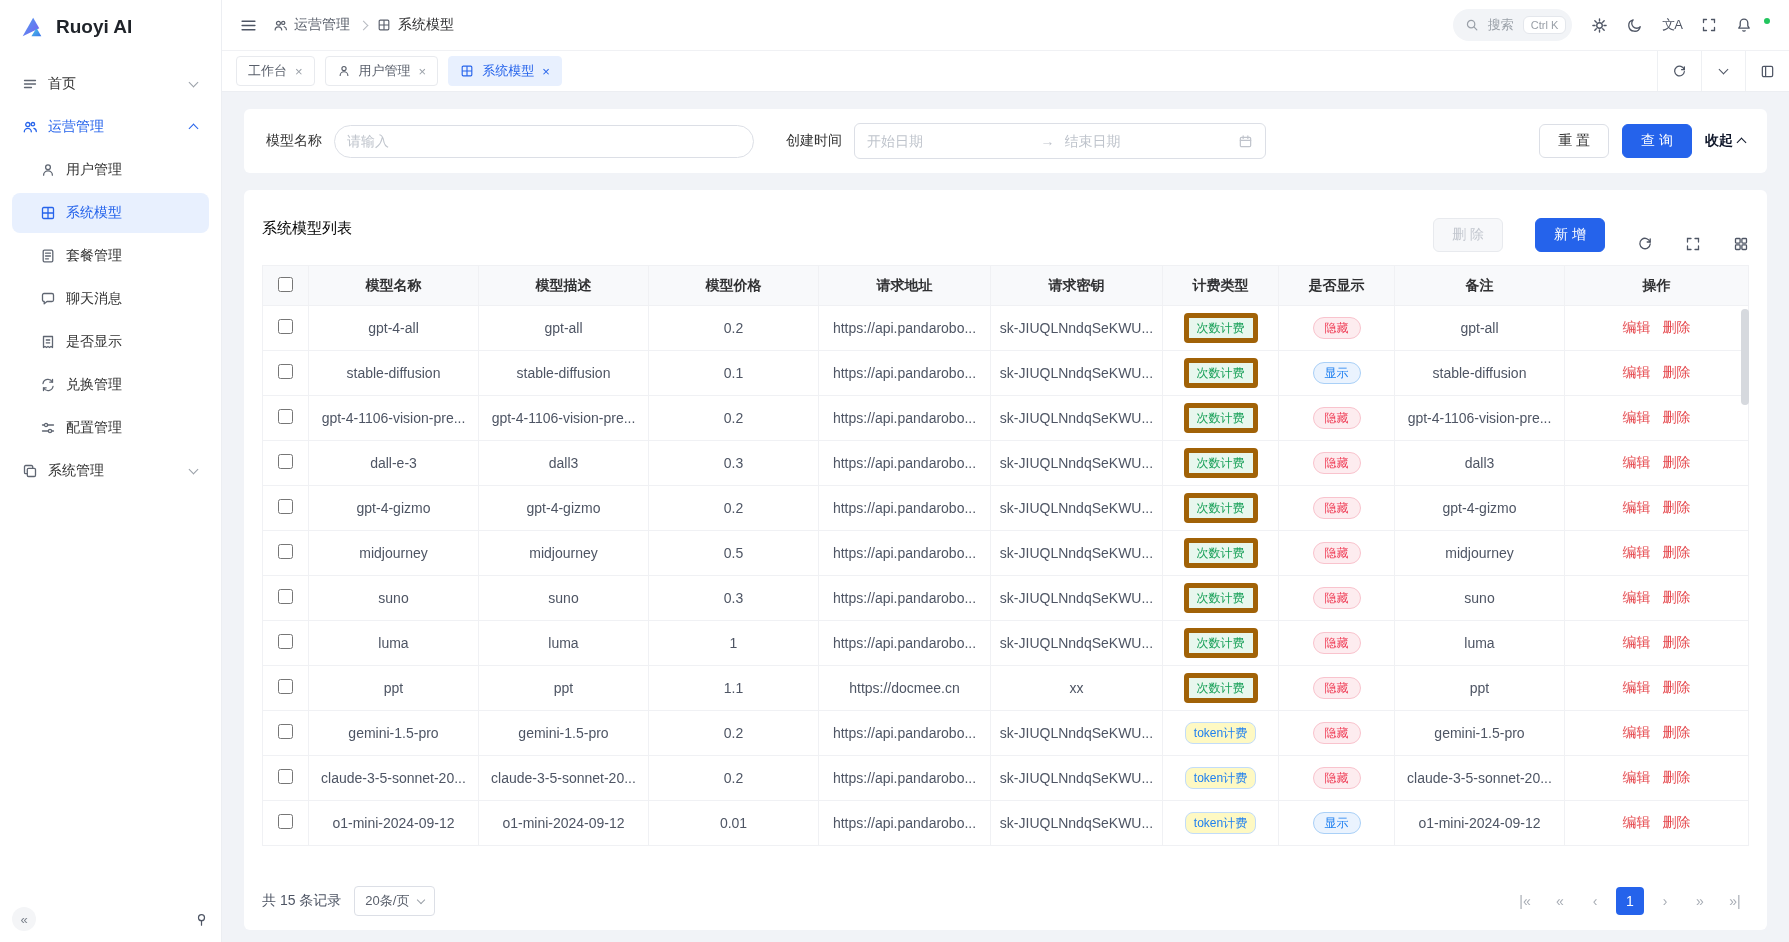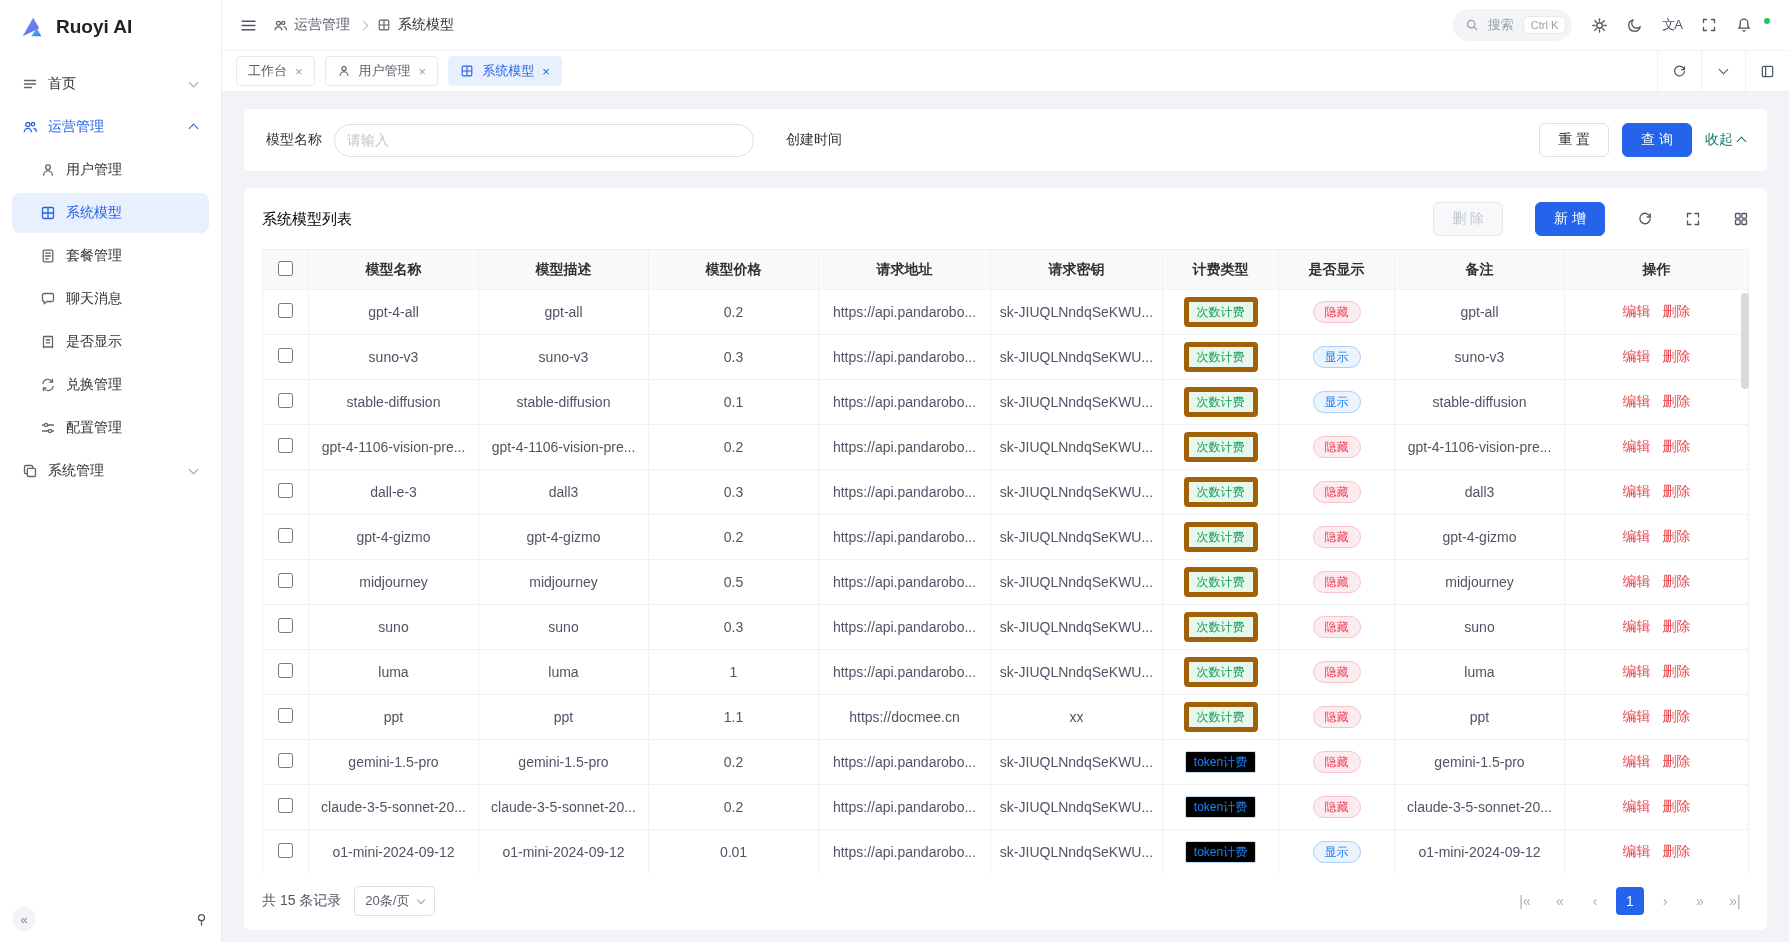--- a/index.html
+++ b/index.html
@@ -81,41 +81,41 @@
   .gap-lg { width:32px; flex-shrink:0; }
   .date-range { width:412px; height:36px; border:1px solid #dcdfe6; border-radius:6px;
     display:flex; align-items:center; padding:0 12px; gap:10px; color:#c0c4cc; font-size:14px; background:#fff; }
   .date-range input { border:none; outline:none; flex:1; font-size:14px; min-width:0; color:#333; }
   .filter-actions { margin-left:auto; display:flex; align-items:center; gap:13px; }
   .btn { height:34px; padding:0 18px; border-radius:6px; font-size:14px; display:flex;
     align-items:center; justify-content:center; cursor:pointer; border:1px solid #dcdfe6;
     background:#fff; color:#333; white-space:nowrap; }
   .btn.primary { background:#2563eb; border-color:#2563eb; color:#fff; }
   .btn.disabled { color:#c3c7cf; background:#f7f8fa; border-color:#e8eaee; cursor:not-allowed; }
-  .link-collapse { color:#0f766e; font-size:14px; font-weight:400; display:flex;
+  .link-collapse { color:#0f172a; font-size:14px; font-weight:700; display:flex;
     align-items:center; gap:5px; cursor:pointer; white-space:nowrap; }
 
   .table-card { background:#fff; border-radius:6px; padding:14px 18px; flex:1;
     display:flex; flex-direction:column; min-height:0; }
   .card-head { display:flex; align-items:center; margin-bottom:13px; flex-shrink:0; }
   .card-title { font-size:15px; color:#000000; }
-  .card-tools { margin-left:auto; display:flex; align-items:center; gap:32px; }
+  .card-tools { margin-left:auto; display:flex; align-items:flex-end; gap:32px;margin-top:14px; }
   .tool-icon { color:#4e5564; display:flex; cursor:pointer; }
 
   .table-wrap { flex:1; min-height:0; overflow:hidden; position:relative; }
   table { width:100%; border-collapse:collapse; table-layout:fixed; }
   th,td { border:1px solid #f0f1f4; font-size:14px; text-align:center; white-space:nowrap;
     overflow:hidden; text-overflow:ellipsis; padding:0 8px; }
   th { background:#f8f9fb; height:40px; font-weight:600; color:#303133; }
   td { height:45px; color:#4e5564; }
   input[type=checkbox] { width:15px; height:15px; accent-color:#2563eb; cursor:pointer; }
   .ops a { color:#e5484d; margin:0 6px; cursor:pointer; text-decoration:none; }
   .tag { display:inline-block; font-size:12px; line-height:20px; padding:0 8px; border-radius:4px; }
   .tag.count { color:#18a058; background:#e8f7ee; border:5px solid #a16207; }
-  .tag.token { color:#2080f0; background:#000000; border:1px solid #c2dcf9; border-radius:2px; }
+  .tag.token { color:#2080f0; background:#fef9c3; border:1px solid #c2dcf9; border-radius:8px; }
   .pill { display:inline-block; font-size:12px; line-height:20px; padding:0 11px; border-radius:11px; }
   .pill.show { color:#2080f0; background:#eaf3fe; border:1px solid #a9d0f7; }
   .pill.hide { color:#ef3d56; background:#fdecef; border:1px solid #f9c3cd; }
   .v-scrollbar { position:absolute; top:44px; right:0; width:8px; height:96px;
     background:#d6d9de; border-radius:4px; cursor:pointer; }
 
   .pagination { display:flex; align-items:center; margin-top:13px; font-size:14px;
     color:#4e5564; gap:13px; flex-shrink:0; }
   .page-size { height:30px; border:1px solid #dcdfe6; border-radius:4px; display:flex;
     align-items:center; gap:9px; padding:0 10px; font-size:13px; color:#595f6b; cursor:pointer; }
@@ -395,20 +395,31 @@
       </div>
     </div>
 
     <div class="content">
 
       <div class="filter-card">
         <span class="f-label">模型名称</span>
         <input class="f-input" placeholder="请输入" style="">
         <span class="gap-lg"></span>
         <span class="f-label">创建时间</span>
+        <div class="date-range">
+          <input placeholder="开始日期" style="">
+          <span>→</span>
+          <input placeholder="结束日期" style="">
+          <span style="display:flex;color:#c0c4cc;">
+            <svg width="15" height="15" viewBox="0 0 16 16" fill="none" stroke="currentColor" stroke-width="1.3" stroke-linecap="round">
+                <rect x="2.5" y="3.5" width="11" height="10" rx="1.2"></rect>
+                <path d="M2.5 6.8h11M5.5 2v2.8M10.5 2v2.8"></path>
+              </svg>
+          </span>
+        </div>
         <div class="filter-actions">
           <button class="btn">重 置</button>
           <button class="btn primary">查 询</button>
           <span class="link-collapse">
             <span>收起</span>
             <i class="chev up"></i>
           </span>
         </div>
       </div>
 
@@ -476,32 +487,20 @@
                   <td>0.2</td>
                   <td>https://api.pandarobo...</td>
                   <td>sk-JIUQLNndqSeKWU...</td>
                   <td><span class="tag count">次数计费</span></td>
                   <td><span class="pill hide">隐藏</span></td>
                   <td>gpt-all</td>
                   <td class="ops"><a>编辑</a><a>删除</a></td>
                 </tr>
                 <tr>
                   <td><input type="checkbox" style=""></td>
-                  <td>suno-v3</td>
-                  <td>suno-v3</td>
-                  <td>0.3</td>
-                  <td>https://api.pandarobo...</td>
-                  <td>sk-JIUQLNndqSeKWU...</td>
-                  <td><span class="tag count">次数计费</span></td>
-                  <td><span class="pill show">显示</span></td>
-                  <td>suno-v3</td>
-                  <td class="ops"><a>编辑</a><a>删除</a></td>
-                </tr>
-                <tr>
-                  <td><input type="checkbox" style=""></td>
                   <td>stable-diffusion</td>
                   <td>stable-diffusion</td>
                   <td>0.1</td>
                   <td>https://api.pandarobo...</td>
                   <td>sk-JIUQLNndqSeKWU...</td>
                   <td><span class="tag count">次数计费</span></td>
                   <td><span class="pill show">显示</span></td>
                   <td>stable-diffusion</td>
                   <td class="ops"><a>编辑</a><a>删除</a></td>
                 </tr>

